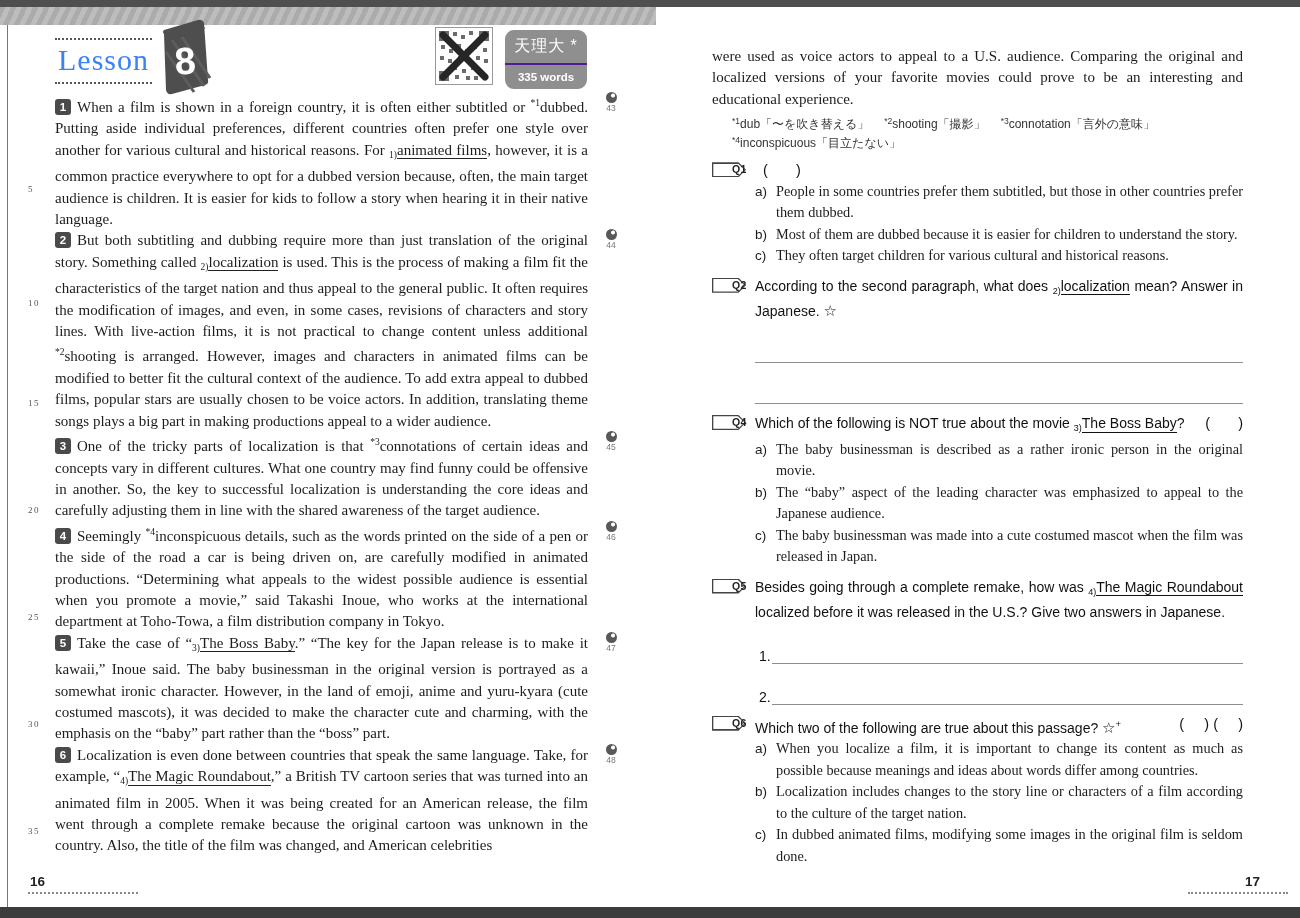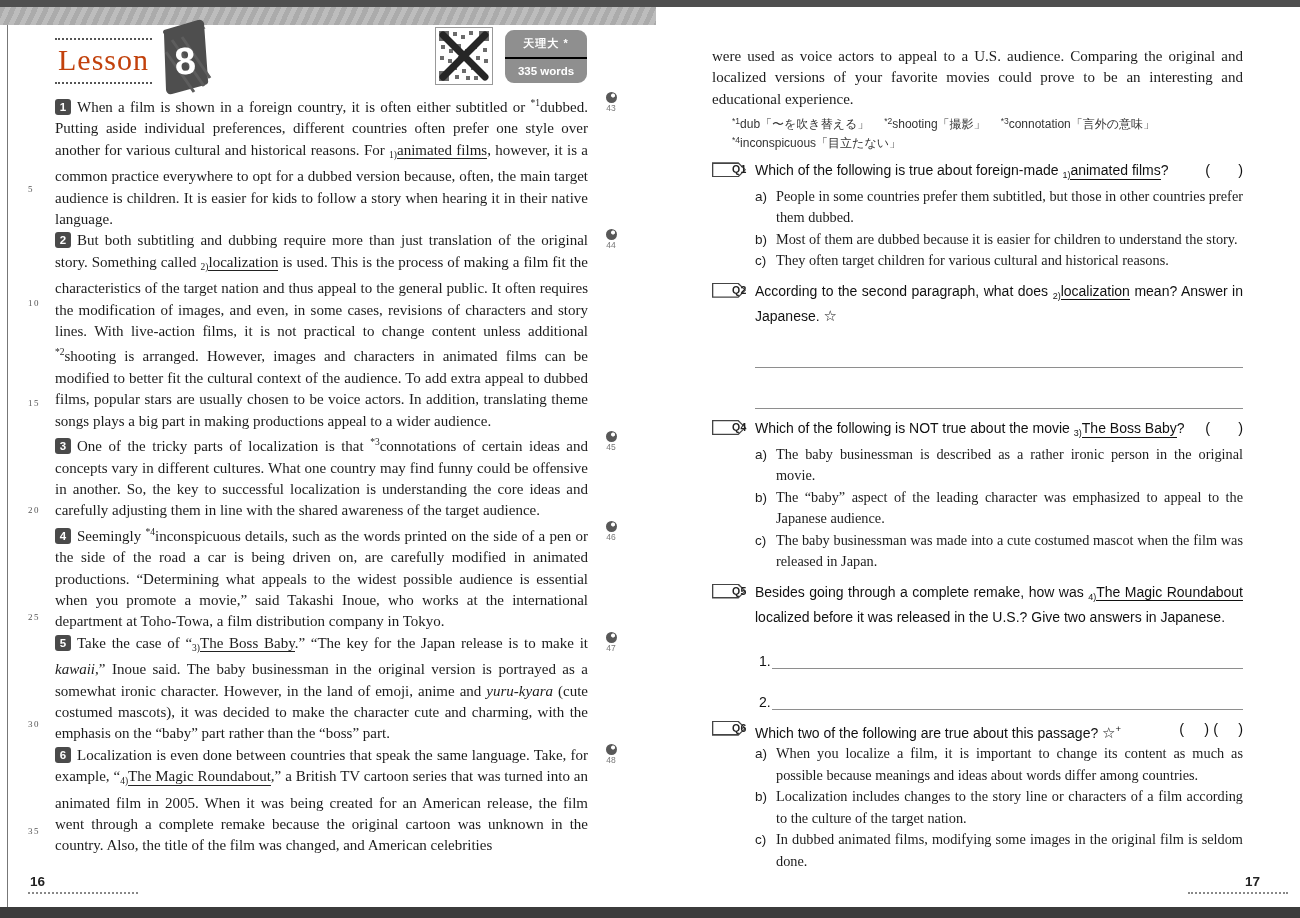--- a/index.html
+++ b/index.html
@@ -13,45 +13,45 @@
   .stripe-band { position:absolute; left:0; top:7px; width:656px; height:18px;
     background:repeating-linear-gradient(115deg,#ababab 0 5px,#bdbdbd 5px 10px); }
   .bottom-bar{ position:absolute; left:0; bottom:0; width:100%; height:11px; background:#3c3c3c; }
   .left-rule { position:absolute; left:7px; top:25px; bottom:11px; width:1px; background:#777; }
 
   .page-left  { position:absolute; left:0; top:0; width:650px; height:907px; }
   .page-right { position:absolute; left:650px; top:0; width:650px; height:907px; padding:46px 57px 0 62px; }
 
   
   .lesson-wrap { position:absolute; left:55px; top:38px; }
-  .lesson-label { font:400 30px/34px "Liberation Serif", serif; color:#c2410c; letter-spacing:1px;
+  .lesson-label { font:400 30px/34px "Liberation Serif", serif; color:#3b82f6; letter-spacing:1px;
     border-top:2px dotted #555; border-bottom:2px dotted #555; padding:3px 3px 5px 3px; }
   .book-icon { position:absolute; left:152px; top:16px; }
   .qr-box { position:absolute; left:435px; top:27px; width:58px; height:58px; border:1px solid #999; background:#fff; }
   .badge { position:absolute; left:505px; top:30px; width:82px; border-radius:9px; overflow:hidden;
     font-family:"Liberation Sans", sans-serif; text-align:center; color:#fff; }
   .badge-row { background:#8f8f8f; padding:6px 2px; }
-  .badge-row.first { border-bottom:2px solid #000000; font-size:11px; font-weight:bold; letter-spacing:1px; }
+  .badge-row.first { border-bottom:2px solid #4c1d95; font-size:16px; font-weight:normal; letter-spacing:1px; }
   .badge-row.second{ font-size:11.5px; font-weight:bold; }
 
   
   .passage { position:absolute; left:55px; top:93px; width:533px; }
   .passage p { text-align:justify; font:15px/21.4px "Liberation Serif", serif; color:#1c1c1c; position:relative; }
   .pnum { display:inline-block; width:16px; height:16px; background:#4a4a4a; color:#fff; border-radius:3px;
     font:bold 11.5px/16px "Liberation Sans", sans-serif; text-align:center; margin-right:6px; vertical-align:1px; }
   .audio { position:absolute; right:-36px; top:-1px; width:26px; text-align:center; line-height:10px; }
   .disc { display:inline-block; width:11px; height:11px; border-radius:50%;
     background:radial-gradient(circle at 64% 32%, #ffffff 0 1.6px, #585858 2.4px); }
   .tnum { display:block; font:8.5px/9px "Liberation Sans", sans-serif; color:#777; margin-top:1px; }
   .lnum { position:absolute; left:-27px; font:9px/10px "Liberation Serif", serif; color:#555; letter-spacing:1.5px; }
 
   .seg-sup { font-size:9.5px; vertical-align:6px; letter-spacing:0; }
   .seg-sub { font-size:9.5px; vertical-align:-3px; }
   .seg-u   { border-bottom:1.2px solid #222; padding-bottom:0.5px; }
-  .seg-i   { font-style:italic; }
+  .seg-i   { }
   .seg-star{ font-size:15px; font-family:"DejaVu Sans", sans-serif; }
 
   
   .cont-para { text-align:justify; font:15px/21.4px "Liberation Serif", serif; }
   .notes-bar { display:flex; align-items:center; margin-top:9px; height:20px; }
   .notes-pad { flex:none; margin-right:2px; }
   .notes-tag { flex:none; background:#111; color:#fff; font:bold italic 10px/13px "Liberation Sans", sans-serif;
     padding:1px 4px 2px 6px; letter-spacing:0.5px; }
   .notes-chev { flex:none; font:bold 12px/13px "Liberation Sans", sans-serif; color:#111; margin:0 6px 0 1px; }
   .notes-rule { flex:1; height:5px; background:#c7c7c7; }
@@ -175,21 +175,20 @@
     <div class="notes-items" id="notes-items"><span class="item"><span class="seg-sup">*1</span>dub「〜を吹き替える」</span><span class="item"><span class="seg-sup">*2</span>shooting「撮影」</span><span class="item"><span class="seg-sup">*3</span>connotation「言外の意味」</span><span class="item"><span class="seg-sup">*4</span>inconspicuous「目立たない」</span></div>
 
     <div id="questions">
         <div class="question">
           <div class="q-head">
             <span class="q-badge">
               <span class="shape"></span>
               <span class="inner"></span>
               <span class="txt">Q1</span>
             </span>
-            <div class="q-prompt"><span>Which of the following is true about foreign-made </span><span class="seg-sub">1)</span><span class="seg-u">animated films</span><span>?</span></div>
             <span class="q-tail">(&nbsp;&nbsp;&nbsp;&nbsp;&nbsp;&nbsp;&nbsp;)</span>
           </div>
           <div class="opt">
             <span class="opt-label">a)</span>
             <span class="opt-text">People in some countries prefer them subtitled, but those in other countries prefer them dubbed.</span>
           </div>
           <div class="opt">
             <span class="opt-label">b)</span>
             <span class="opt-text">Most of them are dubbed because it is easier for children to understand the story.</span>
           </div>

